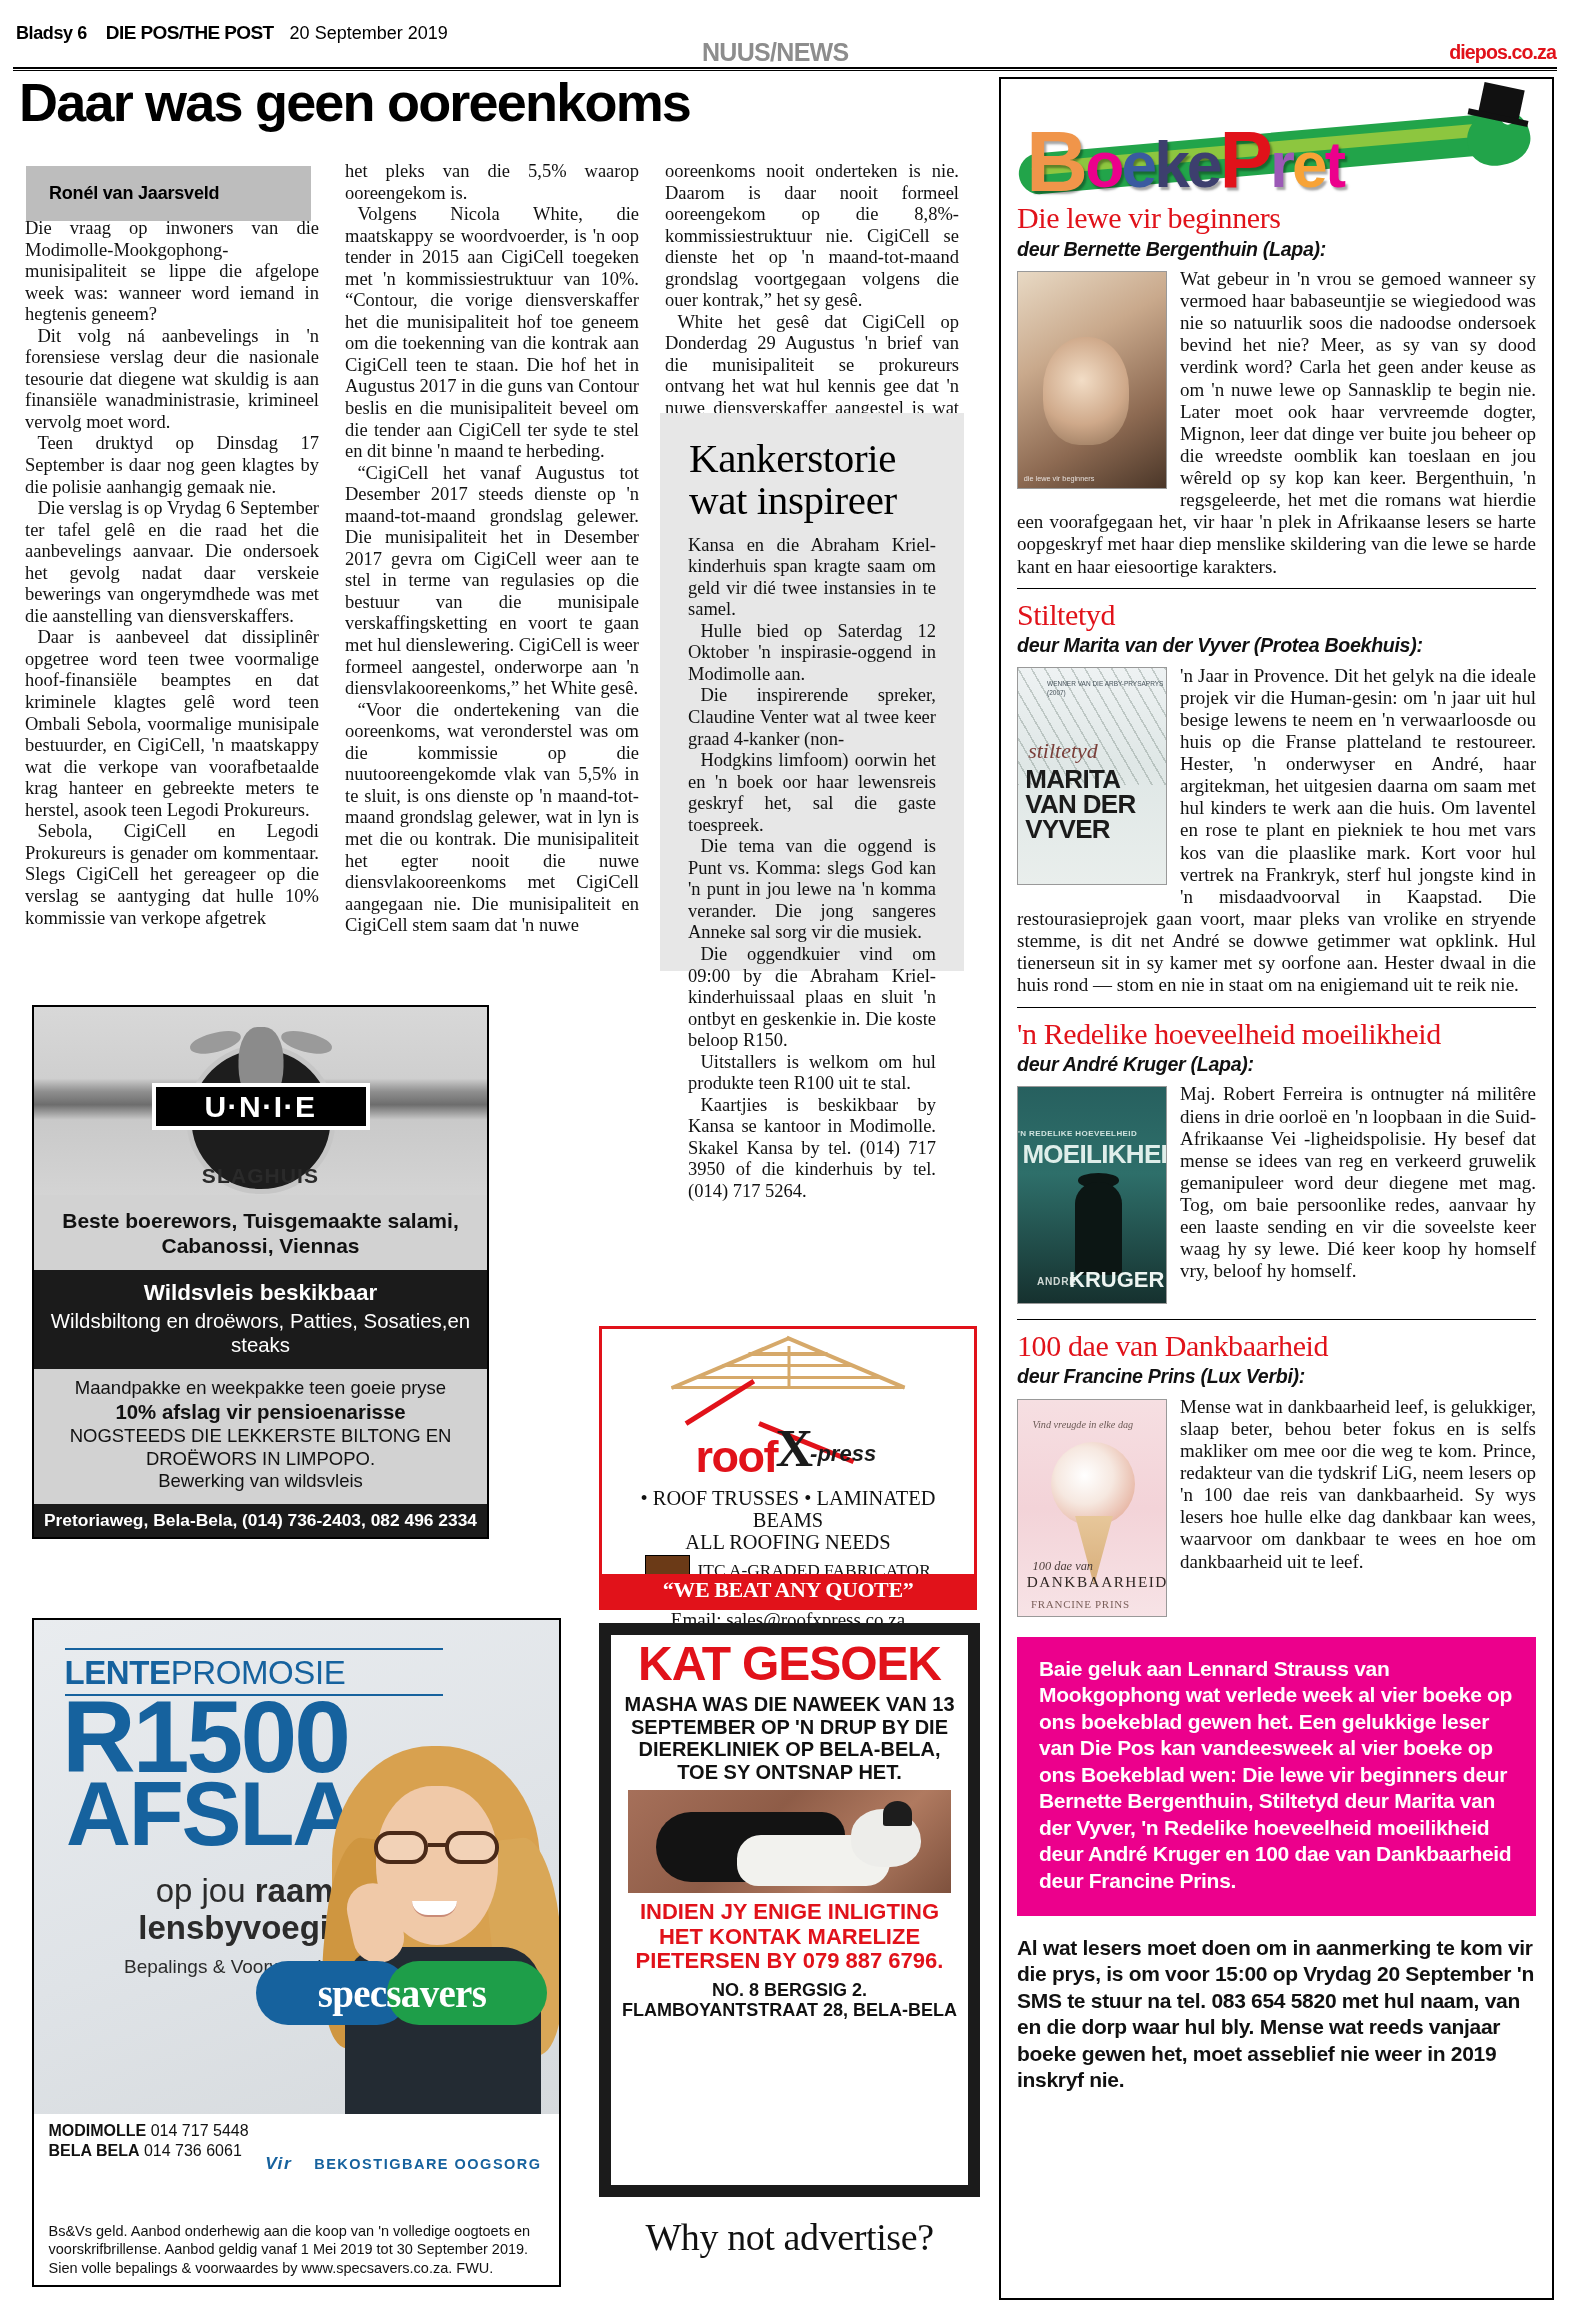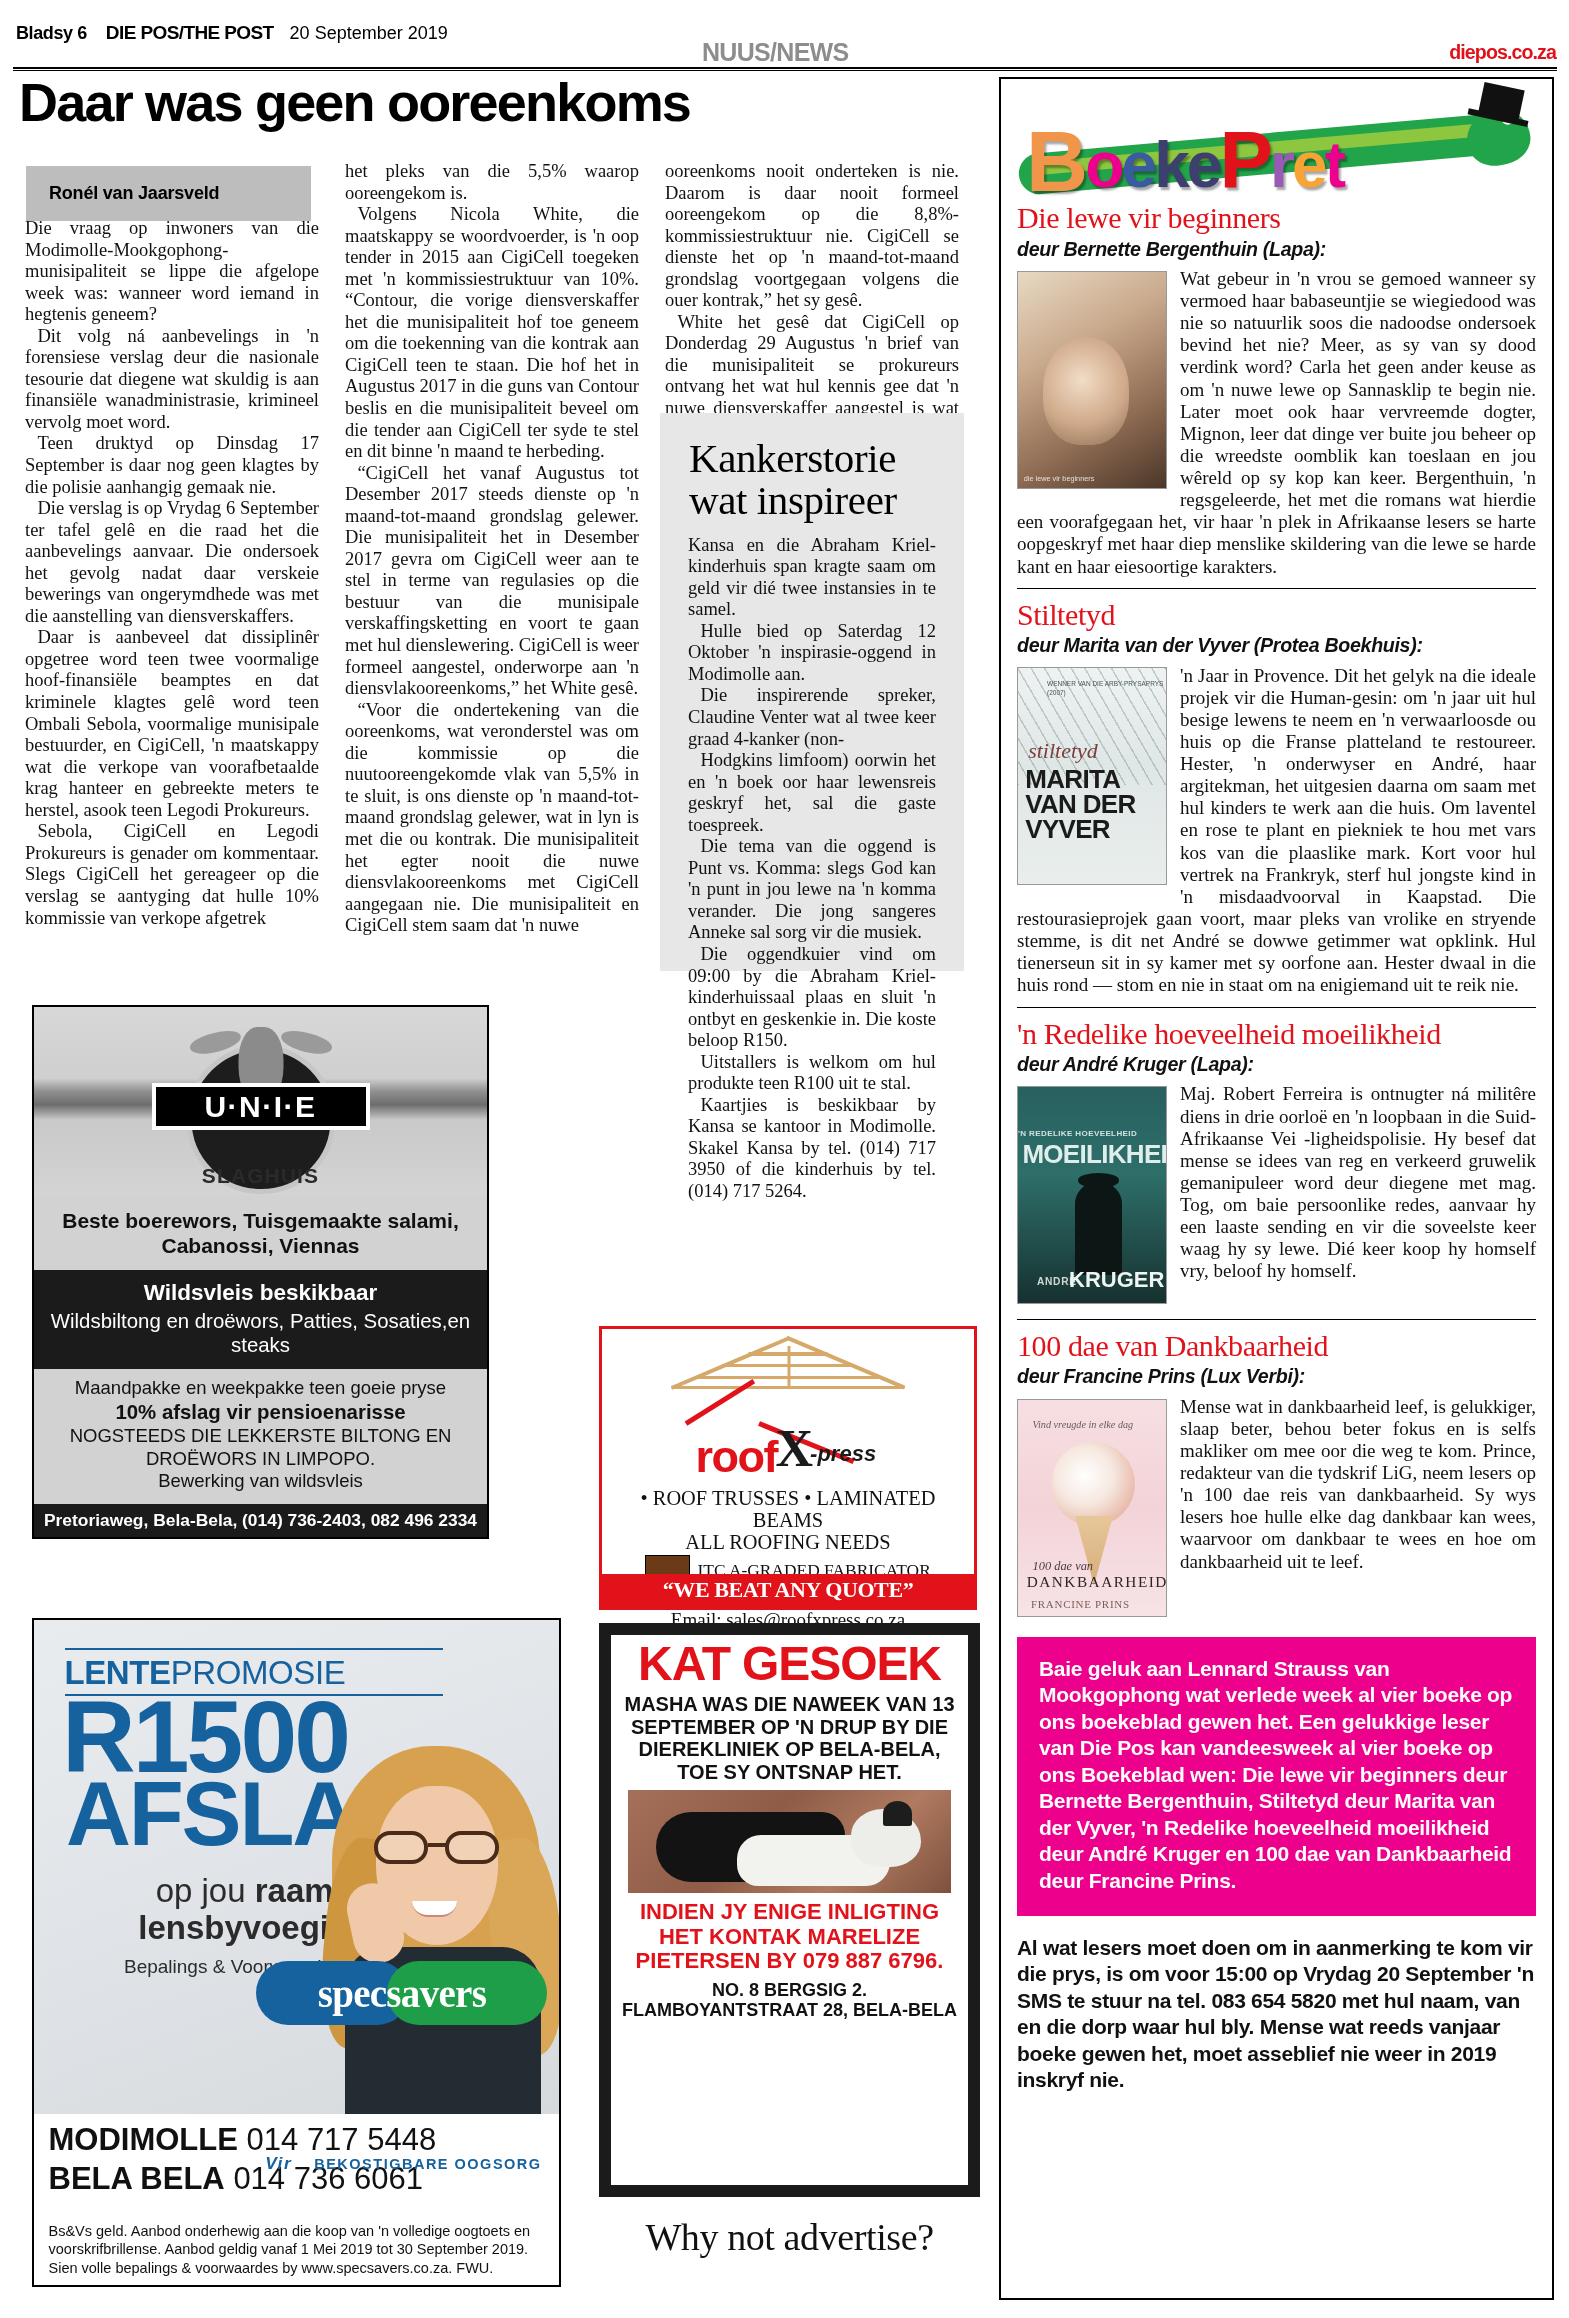--- a/index.html
+++ b/index.html
@@ -336,21 +336,21 @@
   .sl-txt {
     position: absolute; left: 0; top: 0; width: 100%; height: 64px;
     display: flex; align-items: center; justify-content: center;
     font-family: "Liberation Serif", serif; font-weight: bold; font-size: 39px;
     color: #fff; letter-spacing: -0.7px;
   }
   .spec-bottom {
     position: relative; height: 170px; background: #fff; padding: 7.3px 14.5px 0 14.5px;
   }
   .spec-contact {
-    font-family: "Liberation Sans", sans-serif; font-size: 31px; color: #111;
+    font-family: "Liberation Sans", sans-serif; font-size: 16px; color: #111;
     line-height: 1.25;
   }
   .spec-contact b { font-weight: bold; }
   .spec-oogsorg {
     position: absolute; right: 17.4px; top: 39px;
     font-family: "Liberation Sans", sans-serif; font-weight: bold;
     font-size: 14.5px; letter-spacing: 1.5px; color: #16629e;
   }
   .spec-oogsorg .vir {
     font-style: italic; font-size: 17.4px; margin-right: 22px;

